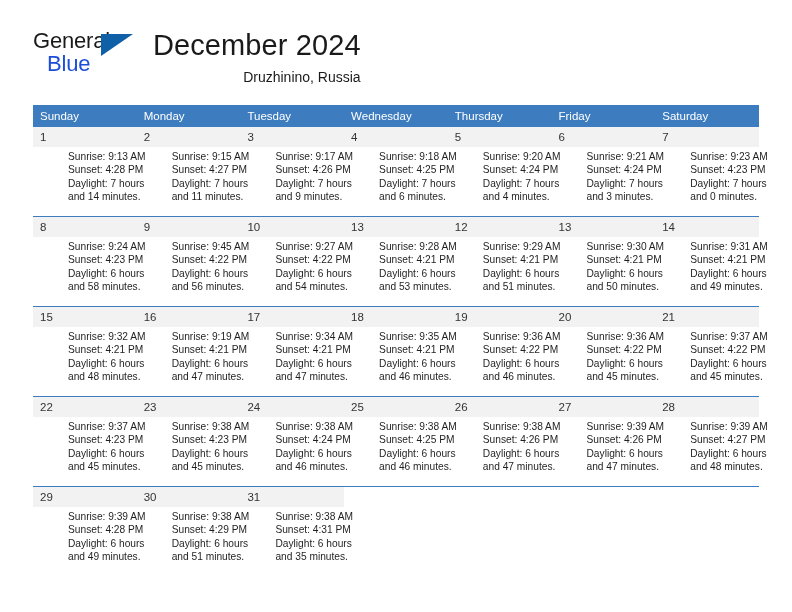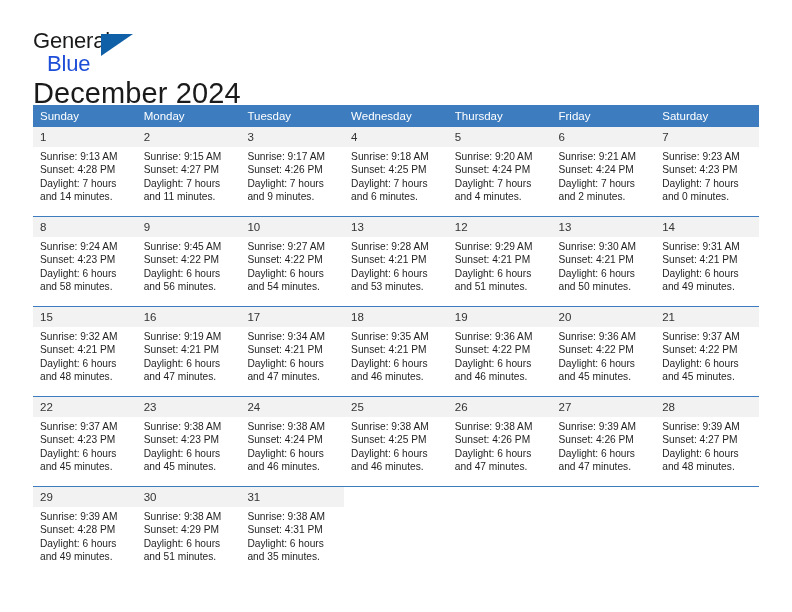--- a/index.html
+++ b/index.html
@@ -22,21 +22,20 @@
   
   .top-bar {
     position: absolute;
     left: 0; right: 0;
     top: 28px;
     height: 70px;
     display: flex;
     align-items: flex-start;
     justify-content: flex-start;
     padding: 0 35px 0 33px;
-    flex-direction: column;
   }
   .logo {
     position: relative;
     width: 120px;
     height: 56px;
     user-select: none;
   }
   .logo-general {
     font-size: 22px;
     letter-spacing: -0.2px;
@@ -117,38 +116,40 @@
     padding: 4px 0 3px 7px;
     line-height: 13px;
     height: 20px;
   }
   .daynum.empty { background: transparent; }
   .info {
     padding: 3px 4px 0 7px;
     font-size: 10.2px;
     line-height: 13.4px;
     color: #1f1f1f;
+    margin-left: 28px;
   }
   .info div { white-space: nowrap; }
 </style>
 </head>
 <body>
 
 <div class="page">
 
   <div class="top-bar">
 
     <div class="logo">
       <span class="logo-general">General</span>
       <span class="logo-tri"></span>
       <span class="logo-blue">Blue</span>
     </div>
 
     <div class="title-block">
       <div class="cal-title">December 2024</div>
+      <div class="cal-subtitle">Druzhinino, Russia</div>
     </div>
 
   </div>
 
   <table class="calendar">
     <thead>
       <tr>
         <th>Sunday</th>
         <th>Monday</th>
         <th>Tuesday</th>
@@ -215,21 +216,21 @@
               </div>
             </div>
           </td>
           <td>
             <div class="cell-inner">
               <div class="daynum">6</div>
               <div class="info">
                 <div>Sunrise: 9:21 AM</div>
                 <div>Sunset: 4:24 PM</div>
                 <div>Daylight: 7 hours</div>
-                <div>and 2 minutes.</div>
+                <div>and 3 minutes.</div>
               </div>
             </div>
           </td>
           <td>
             <div class="cell-inner">
               <div class="daynum">7</div>
               <div class="info">
                 <div>Sunrise: 9:23 AM</div>
                 <div>Sunset: 4:23 PM</div>
                 <div>Daylight: 7 hours</div>

